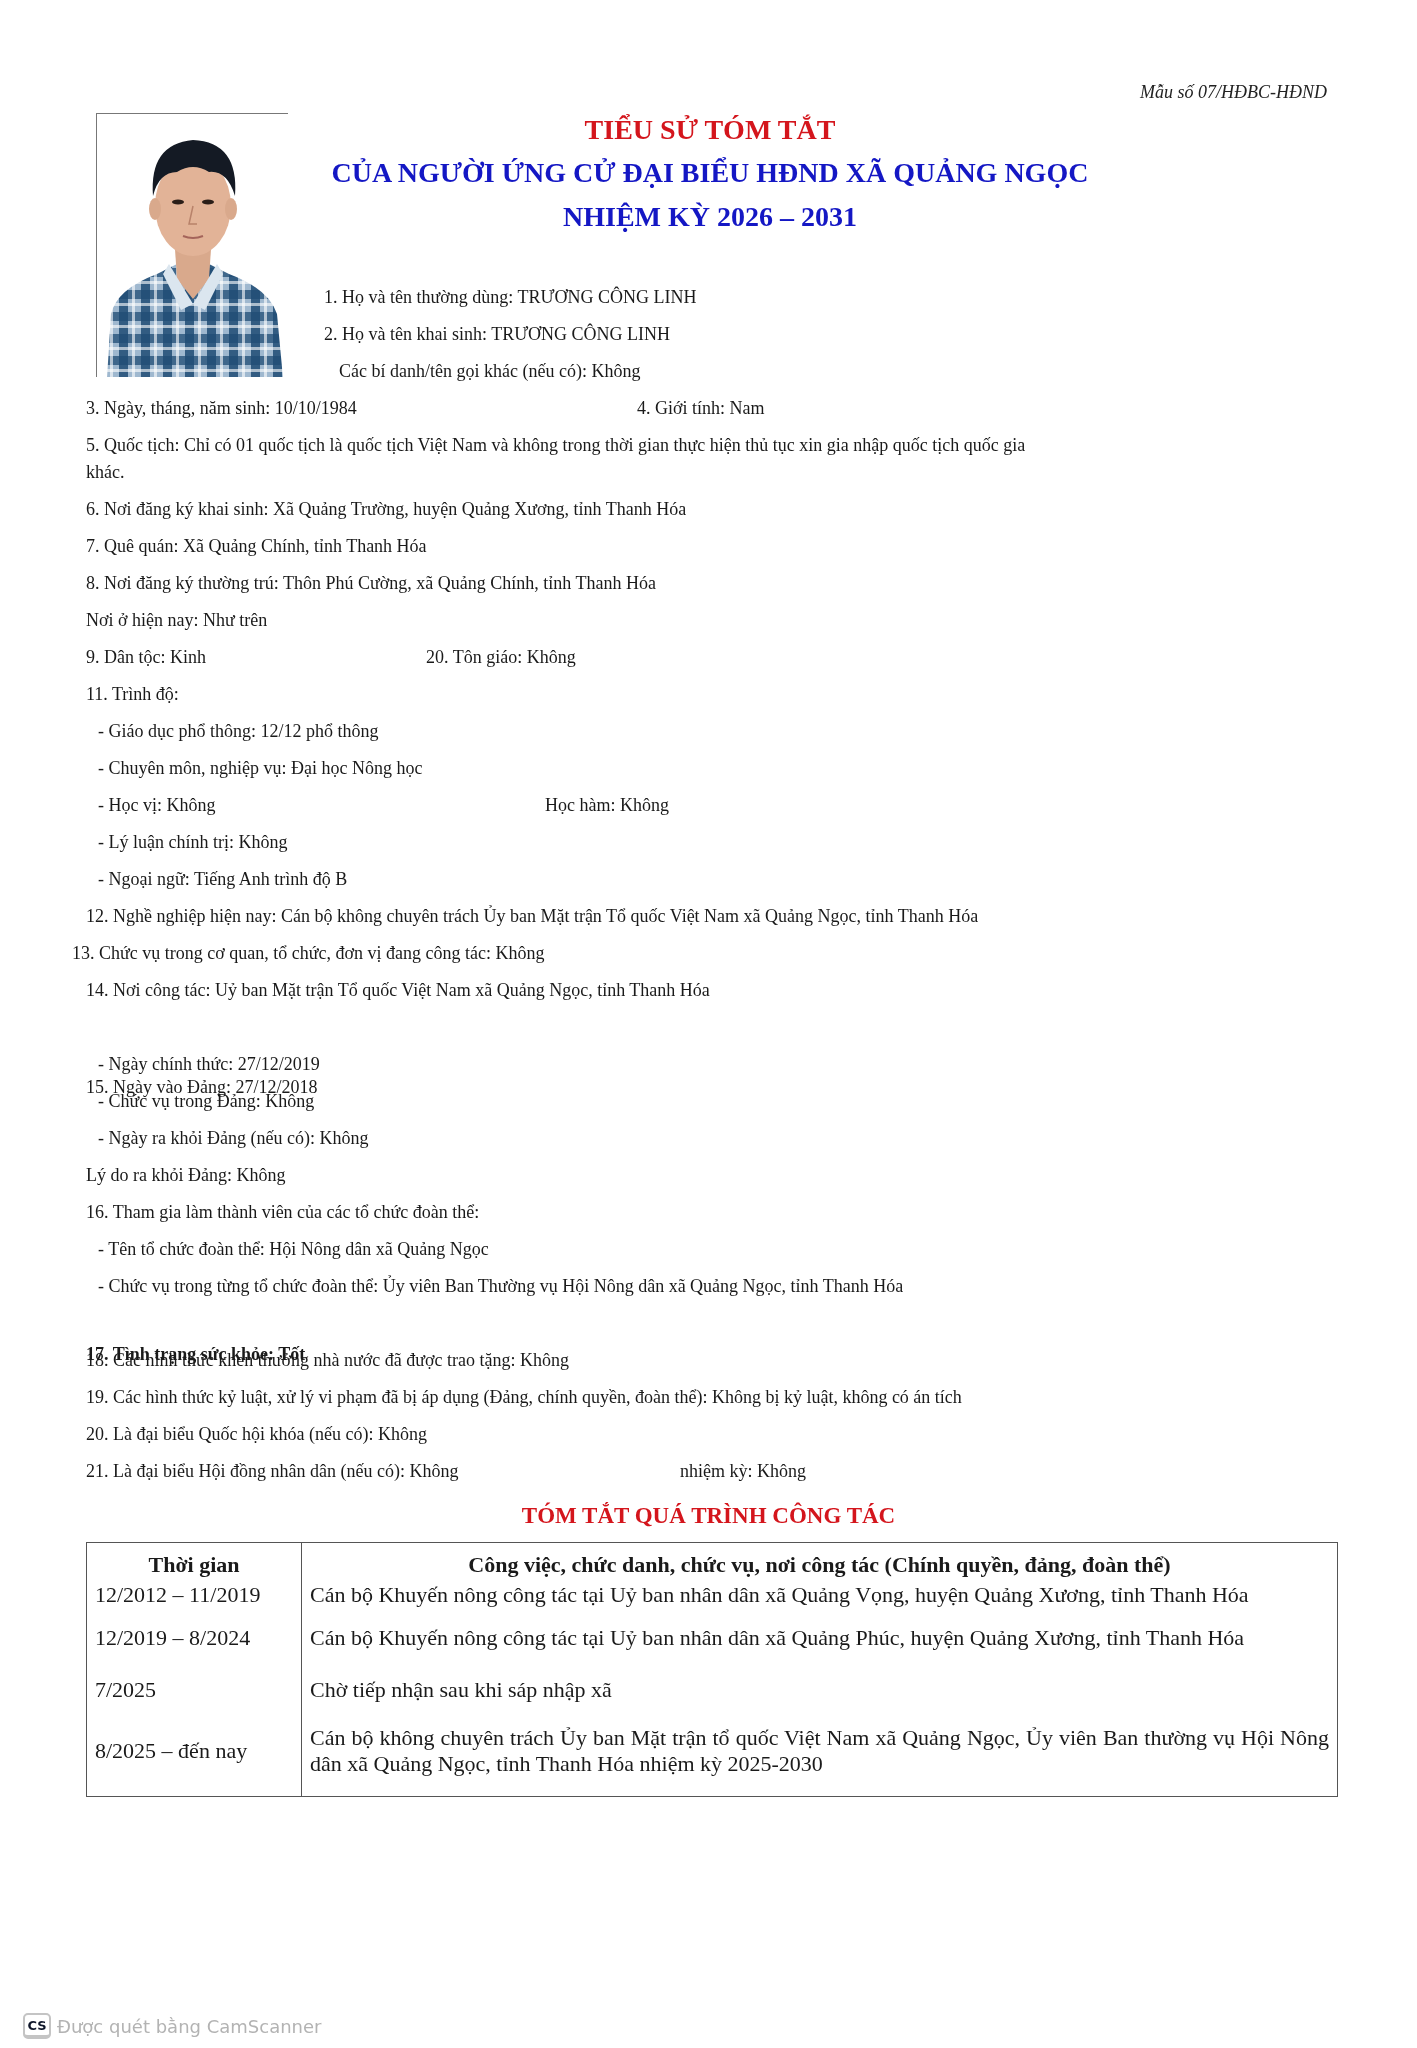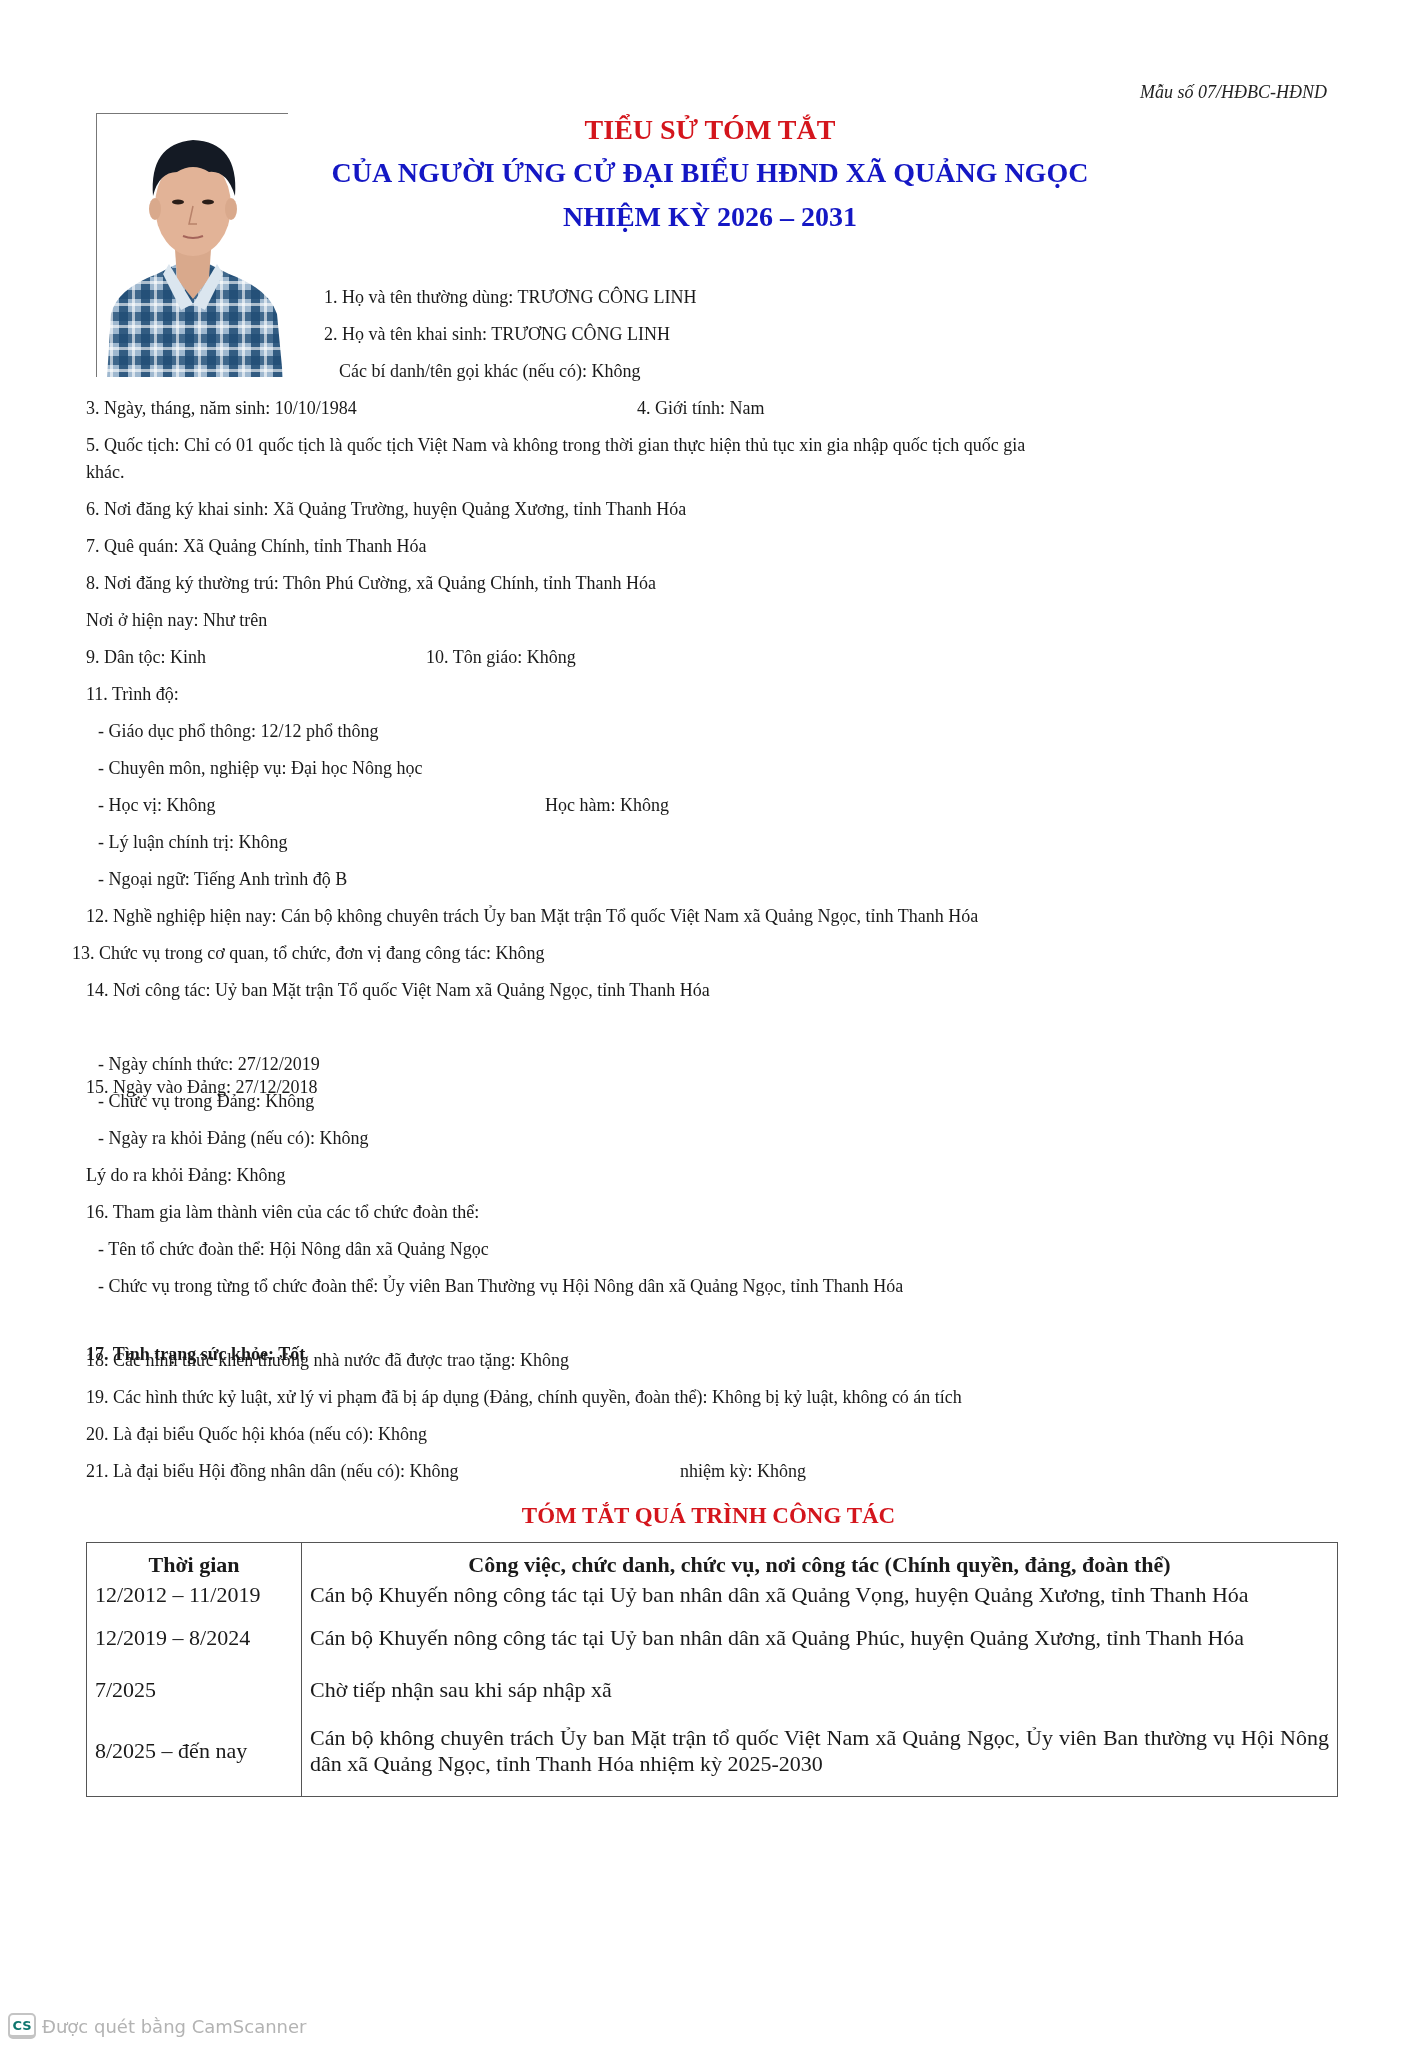--- a/index.html
+++ b/index.html
@@ -59,23 +59,24 @@
     table.work tr.r4 td { height: 52px; }
     table.work tr.r5 td { height: 80px; padding-bottom: 10px; }
 
     .scanner {
       position: absolute; left: 8px; top: 2013px; display: flex; align-items: center;
       font-family: "DejaVu Sans", sans-serif; font-size: 18px; color: #b3b3b3;
     }
     .cs-logo {
       width: 28px; height: 26px; border: 2px solid #c4c4c4; border-radius: 5px;
       border-bottom-width: 4px;
-      font-size: 13px; font-weight: bold; color: #0f766e;
+      font-size: 13px; font-weight: bold; color: #0f172a;
       display: flex; align-items: center; justify-content: center; margin-right: 6px;
       font-family: "DejaVu Sans", sans-serif;
+      margin-left: 15px;
     }
   </style>
 </head>
 <body>
 
 <div class="abs form-code">Mẫu số 07/HĐBC-HĐND</div>
 <div class="abs title-red" style="left:-120px;">TIỂU SỬ TÓM TẮT</div>
 <div class="abs title-blue l1" style="left:-120px;">CỦA NGƯỜI ỨNG CỬ ĐẠI BIỂU HĐND XÃ QUẢNG NGỌC</div>
 <div class="abs title-blue l2" style="left:-120px;">NHIỆM KỲ 2026 – 2031</div>
 
@@ -122,21 +123,21 @@
 
 <div class="line" style="left:86px; top:435px;">5. Quốc tịch: Chỉ có 01 quốc tịch là quốc tịch Việt Nam và không trong thời gian thực hiện thủ tục xin gia nhập quốc tịch quốc gia</div>
 <div class="line" style="left:86px; top:462px;">khác.</div>
 
 <div class="line" style="left:86px; top:499px;">6. Nơi đăng ký khai sinh: Xã Quảng Trường, huyện Quảng Xương, tỉnh Thanh Hóa</div>
 <div class="line" style="left:86px; top:536px;">7. Quê quán: Xã Quảng Chính, tỉnh Thanh Hóa</div>
 <div class="line" style="left:86px; top:573px;">8. Nơi đăng ký thường trú: Thôn Phú Cường, xã Quảng Chính, tỉnh Thanh Hóa</div>
 <div class="line" style="left:86px; top:610px;">Nơi ở hiện nay: Như trên</div>
 
 <div class="line" style="left:86px; top:647px;">9. Dân tộc: Kinh</div>
-<div class="line" style="left:426px; top:647px;">10. Tôn giáo: Không</div>
+<div class="line" style="left:426px; top:647px;">20. Tôn giáo: Không</div>
 
 <div class="line" style="left:86px; top:684px;">11. Trình độ:</div>
 <div class="line" style="left:98px; top:721px;">- Giáo dục phổ thông: 12/12 phổ thông</div>
 <div class="line" style="left:98px; top:758px;">- Chuyên môn, nghiệp vụ: Đại học Nông học</div>
 <div class="line" style="left:98px; top:795px;">- Học vị: Không</div>
 <div class="line" style="left:545px; top:795px;">Học hàm: Không</div>
 <div class="line" style="left:98px; top:832px;">- Lý luận chính trị: Không</div>
 <div class="line" style="left:98px; top:869px;">- Ngoại ngữ: Tiếng Anh trình độ B</div>
 
 <div class="line" style="left:86px; top:906px;">12. Nghề nghiệp hiện nay: Cán bộ không chuyên trách Ủy ban Mặt trận Tổ quốc Việt Nam xã Quảng Ngọc, tỉnh Thanh Hóa</div>

